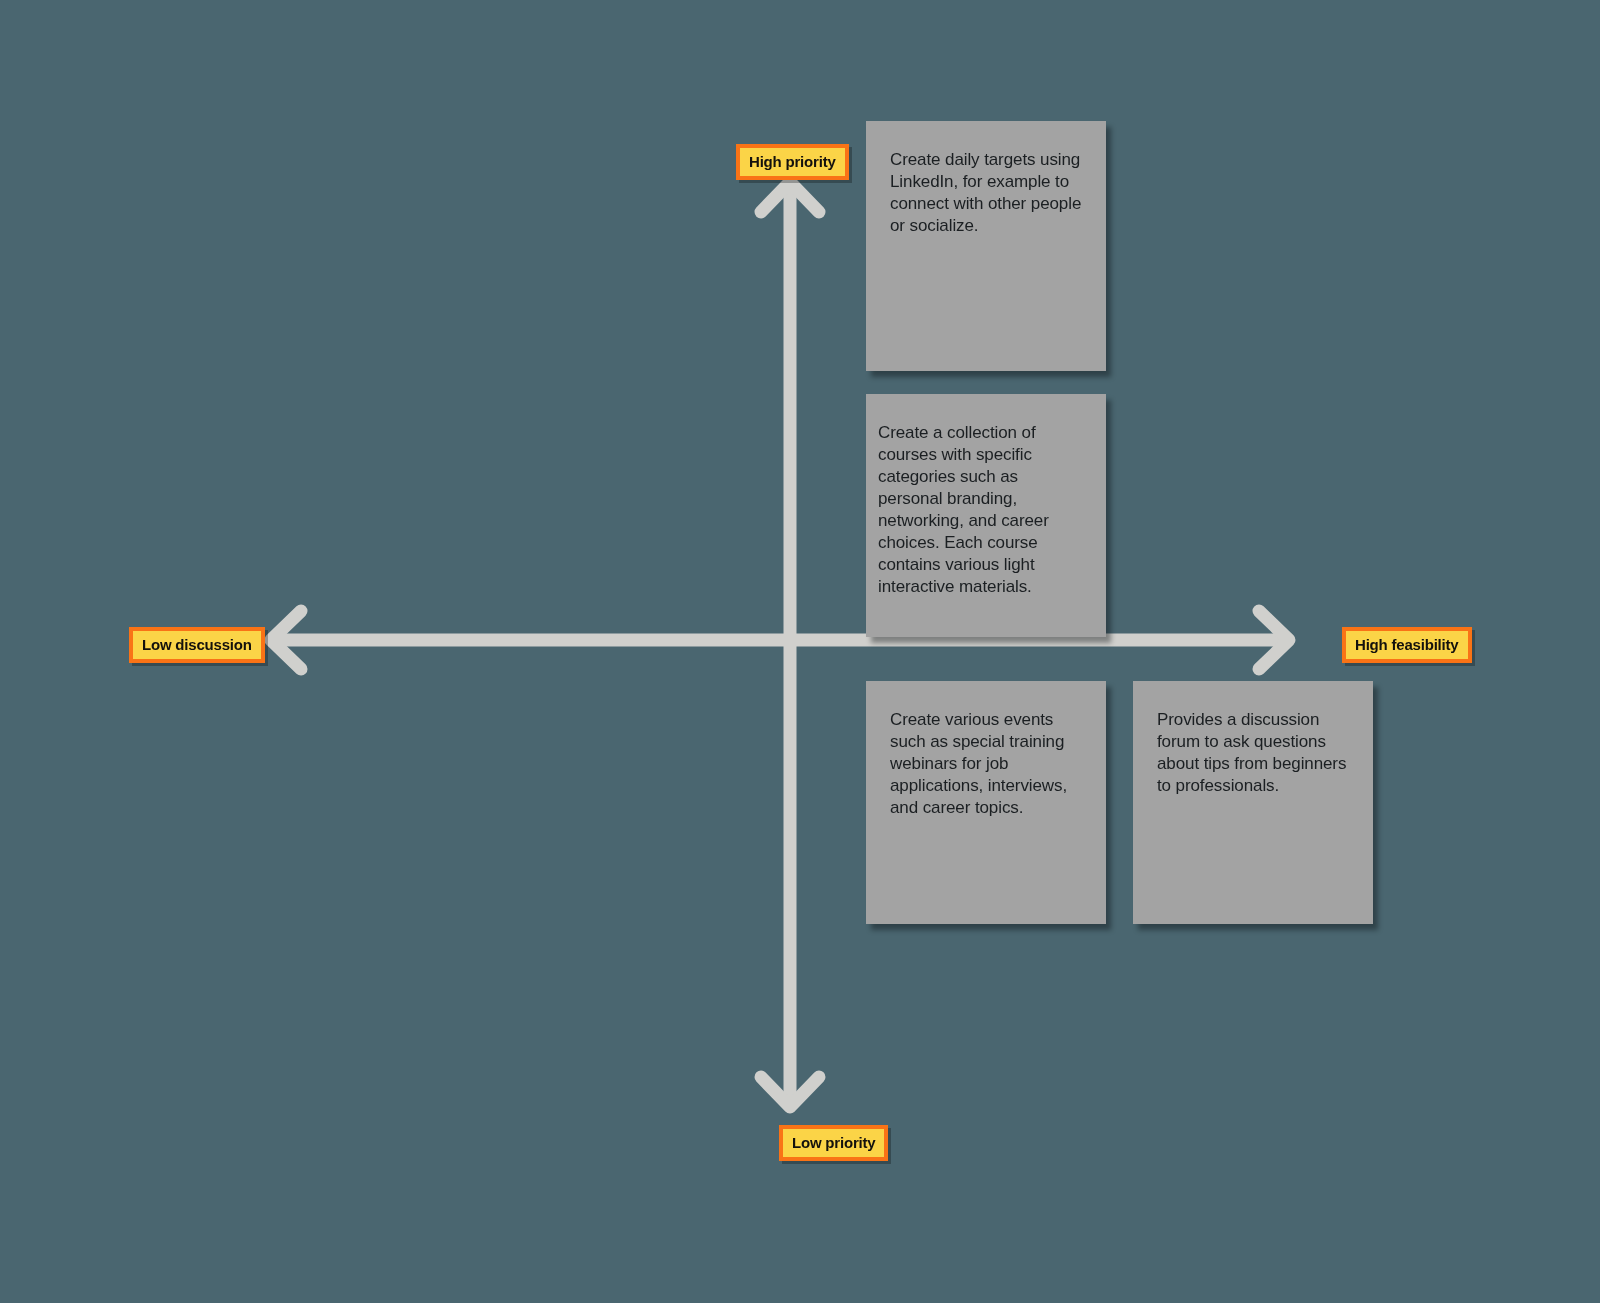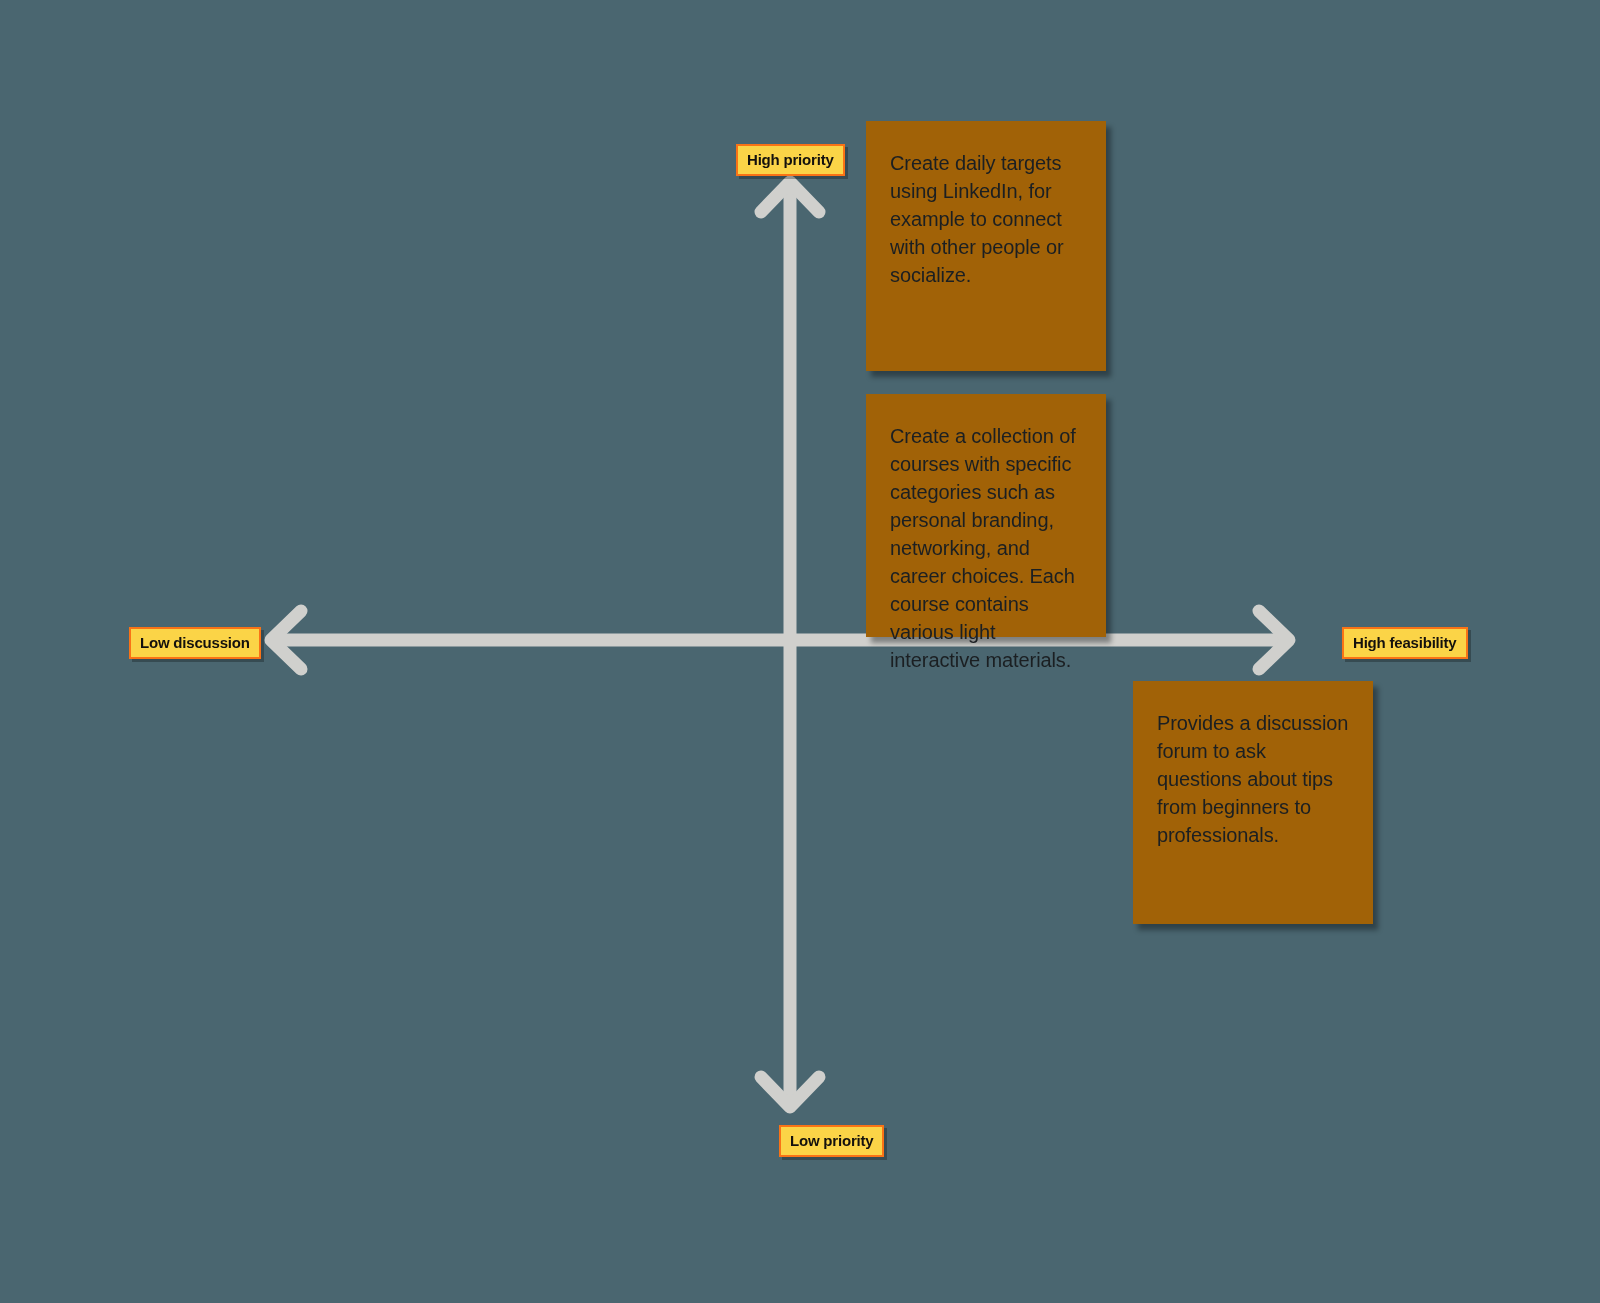--- a/index.html
+++ b/index.html
@@ -31,51 +31,51 @@
     top: 0;
     width: 1600px;
     height: 1303px;
     pointer-events: none;
   }
 
   
   .axis-label {
     position: absolute;
     background: #fbd447;
-    border: 2px solid #f97316;
+    border: 4px solid #f97316;
     color: #14110d;
     font-weight: bold;
     font-size: 15px;
     line-height: 1;
     padding: 6px 9px 7px 9px;
     white-space: nowrap;
     box-shadow: 3px 3px 0 rgba(10,12,12,0.30);
     letter-spacing: -0.2px;
   }
   .label-high-priority { left: 736px; top: 144px; }
   .label-low-priority  { left: 739px; top: 1125px; margin-left: 40px; }
   .label-low-feas      { left: 129px; top: 627px; }
   .label-high-feas     { left: 1324px; top: 627px; margin-left: 18px; }
 
   
   .note {
     position: absolute;
-    background: #a16207;
+    background: #a3a3a3;
     color: #1b1f22;
-    font-size: 20px;
-    line-height: 28px;
+    font-size: 17px;
+    line-height: 22px;
     padding: 28px 22px 20px 24px;
     box-sizing: border-box;
     box-shadow: 5px 6px 5px rgba(8,12,14,0.40);
     letter-spacing: -0.1px;
   }
 
   .note-q1      { left: 866px;  top: 121px; width: 240px; height: 250px; }
   .note-q2      { left: 1133px; top: 121px; width: 242px; height: 250px; }
-  .note-center  { left: 866px;  top: 394px; width: 240px; height: 243px; }
+  .note-center  { left: 866px;  top: 394px; width: 240px; height: 243px; padding-left: 12px; }
   .note-q4      { left: 866px;  top: 681px; width: 240px; height: 243px; }
   .note-q3      { left: 1133px; top: 681px; width: 240px; height: 243px; }
 </style>
 </head>
 <body>
 
 <div id="board">
 
   <svg class="axis-svg" viewBox="0 0 1600 1303" xmlns="http://www.w3.org/2000/svg">
     <g stroke="#d0d0cd" stroke-width="13" fill="none" stroke-linecap="round" stroke-linejoin="round">
@@ -100,16 +100,17 @@
 
   <div class="axis-label label-low-feas">Low discussion</div>
 
   <div class="axis-label label-high-feas">High feasibility</div>
 
   <div class="note note-q1">Create daily targets using LinkedIn, for example to connect with other people or socialize.</div>
 
 
   <div class="note note-center">Create a collection of courses with specific categories such as personal branding, networking, and career choices. Each course contains various light interactive materials.</div>
 
+  <div class="note note-q4">Create various events such as special training webinars for job applications, interviews, and career topics.</div>
 
   <div class="note note-q3">Provides a discussion forum to ask questions about tips from beginners to professionals.</div>
 
 </div>
 
 </body></html>

